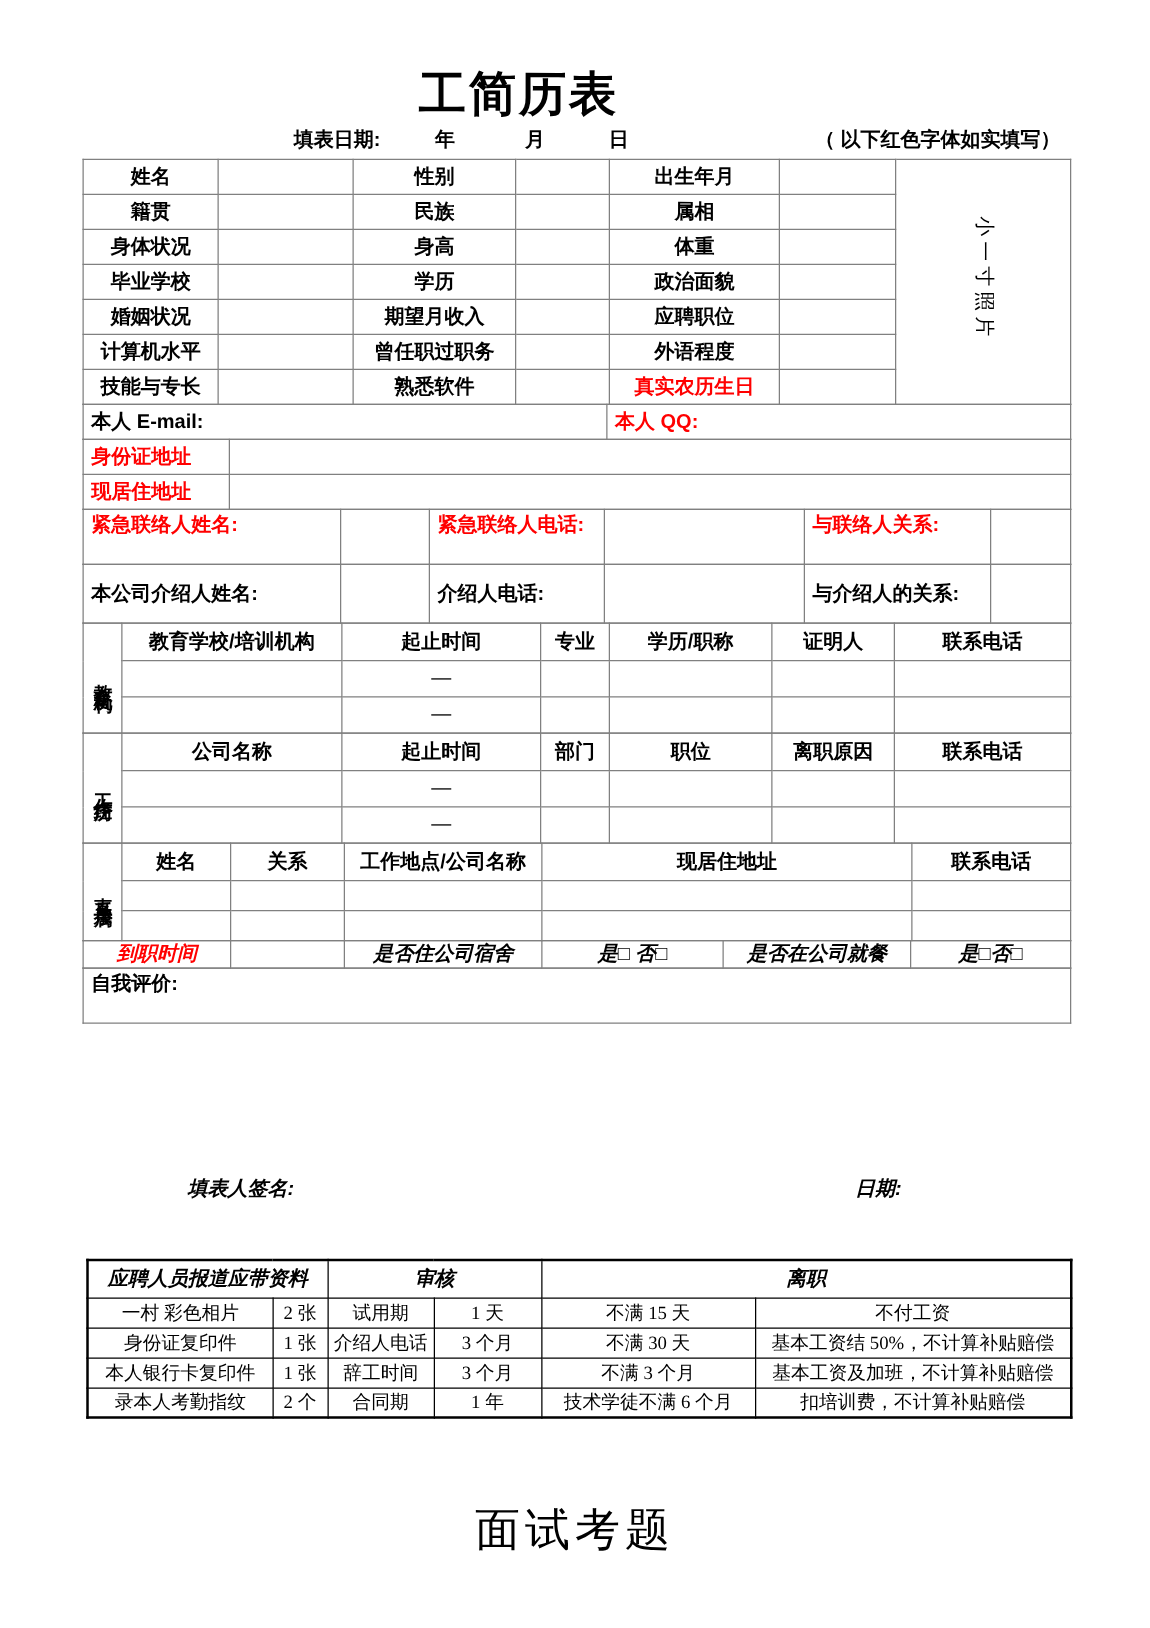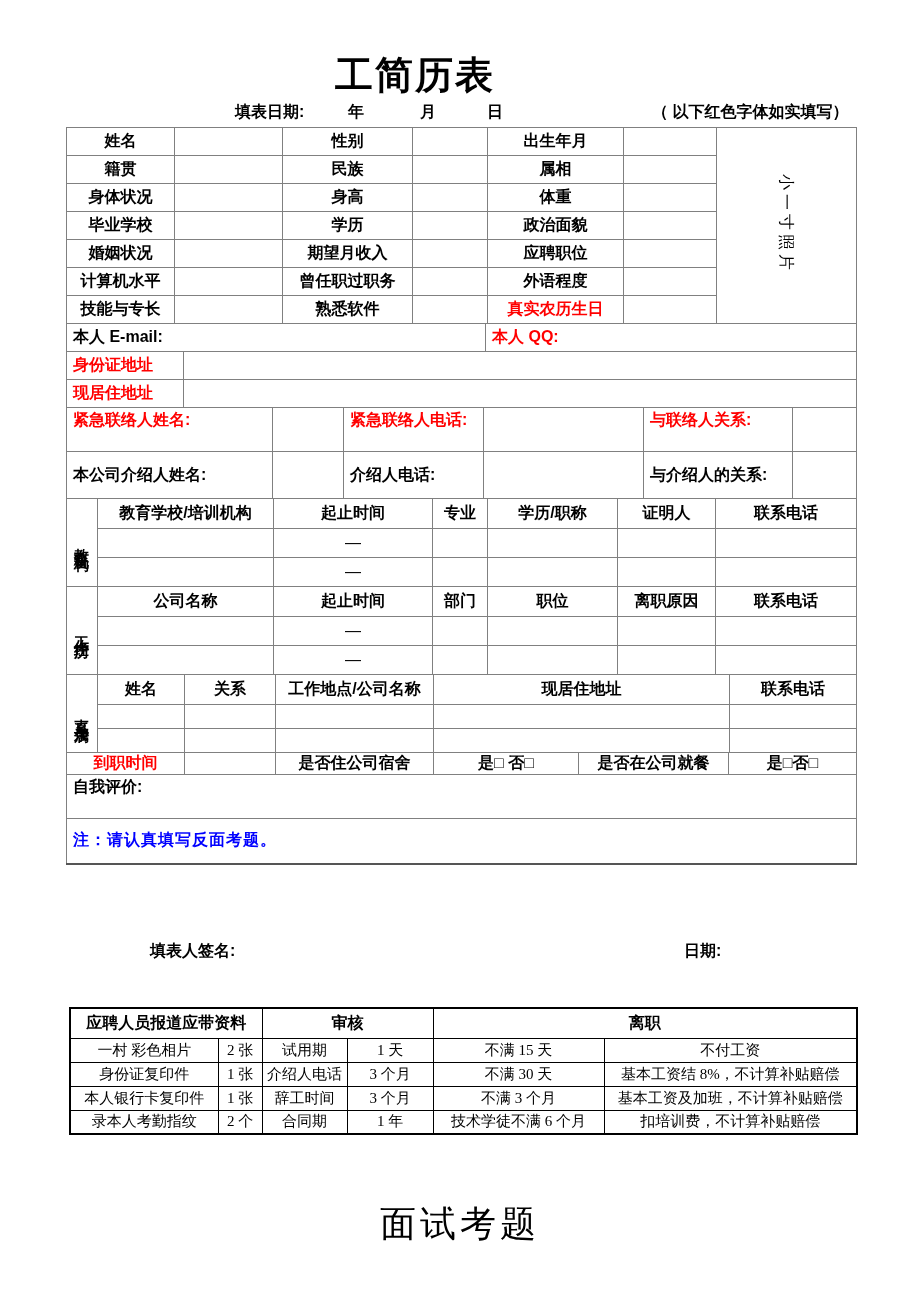--- a/index.html
+++ b/index.html
@@ -34,52 +34,52 @@
   .red { color:#FF0000; }
   .top { vertical-align:top !important; padding-top:2px !important; }
   .center { text-align:center; }
   .secA tr { height:28px; }
   .secB tr { height:28px; }
   .secC tr { height:28px; }
   .secD tr { height:44px; }
   .secE tr { height:47px;padding-left:16px; }
   .secF tr.hd { height:30px; } .secF tr.dt { height:29px; }
   .secH tr.hd { height:30px; } .secH tr.dt { height:24px; }
-  .secI tr { height:20px; }
+  .secI tr { height:20px;font-style:italic; }
   .rowSpecial tr { height:38px; }
   .rowSelf tr { height:44px; }
   .rowNote tr { height:45px; }
   .rowNote td { border-bottom:2px solid #555; }
   .v-photo {
     display:inline-block; writing-mode:vertical-rl; text-orientation:sideways;
     font-size:16px; font-weight:normal; letter-spacing:4px; line-height:1.2;
   }
   .v-sec {
     display:inline-block; writing-mode:vertical-lr; text-orientation:upright;
     font-size:15px; font-weight:bold; letter-spacing:3px; line-height:1;
   }
   .dash { text-align:center; font-weight:normal; }
   .blue-note {
     color:#0000FF; font-weight:bold; font-size:23px; padding-left:6px !important;
     letter-spacing:1px;
   }
   .sign-line { position:absolute; top:941px; left:0; width:792px; height:22px;
-    font-size:16px; font-weight:bold; }
+    font-size:16px; font-weight:bold;font-style:italic; }
   .sign-line span { position:absolute; top:0; }
   .sl-sign { left:150px; }
   .sl-date { left:684px; }
 
   .policy-wrap { position:absolute; left:69px; top:1007px; }
   .policy-wrap table {
     border-collapse:collapse; table-layout:fixed; width:789px;
     border:2px solid #000; font-family:"Liberation Serif", serif; font-size:15px;
   }
   .policy-wrap td { border:1px solid #000; text-align:center; overflow:hidden;
     white-space:nowrap; padding:0 2px; }
-  .policy-wrap tr.hd { height:30px; } .policy-wrap tr.hd td { font-weight:bold; font-size:16px; }
+  .policy-wrap tr.hd { height:30px;font-style:italic; } .policy-wrap tr.hd td { font-weight:bold; font-size:16px; }
   .policy-wrap tr.dt { height:24px; }
 
   .footer-title {
     position:absolute; top:1200px; left:0; width:920px; text-align:center;
     font-family:"Liberation Serif", serif; font-size:36px; letter-spacing:4px;
   }
 </style>
 </head>
 <body>
 
@@ -383,30 +383,20 @@
   <table class="rowSelf">
     <colgroup>
         <col style="width:790px">
       </colgroup>
     <tbody>
         <tr>
       <td class="lbl-left top">自我评价:</td>
     </tr>
   </tbody>
     </table>
-  <table class="rowNote">
-    <colgroup>
-        <col style="width:790px">
-      </colgroup>
-    <tbody>
-        <tr>
-      <td class="blue-note">注：请认真填写反面考题。</td>
-    </tr>
-  </tbody>
-    </table>
 </div>
 
 <div class="sign-line">
   <span class="sl-sign">填表人签名:</span>
   <span class="sl-date">日期:</span>
 </div>
 
 <div class="policy-wrap">
   <table>
     <colgroup>
@@ -430,21 +420,21 @@
       <td>1 天</td>
       <td>不满 15 天</td>
       <td>不付工资</td>
     </tr>
     <tr class="dt">
       <td>身份证复印件</td>
       <td>1 张</td>
       <td>介绍人电话</td>
       <td>3 个月</td>
       <td>不满 30 天</td>
-      <td>基本工资结 8%，不计算补贴赔偿</td>
+      <td>基本工资结 50%，不计算补贴赔偿</td>
     </tr>
     <tr class="dt">
       <td>本人银行卡复印件</td>
       <td>1 张</td>
       <td>辞工时间</td>
       <td>3 个月</td>
       <td>不满 3 个月</td>
       <td>基本工资及加班，不计算补贴赔偿</td>
     </tr>
     <tr class="dt">

